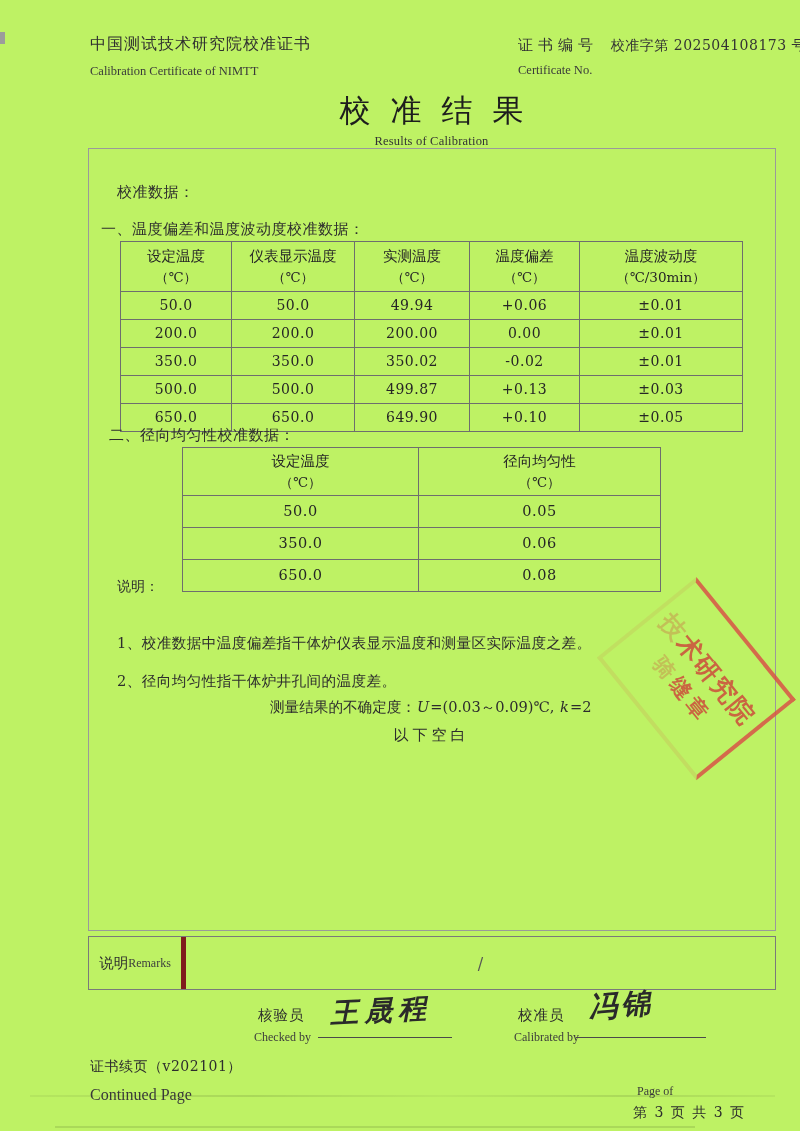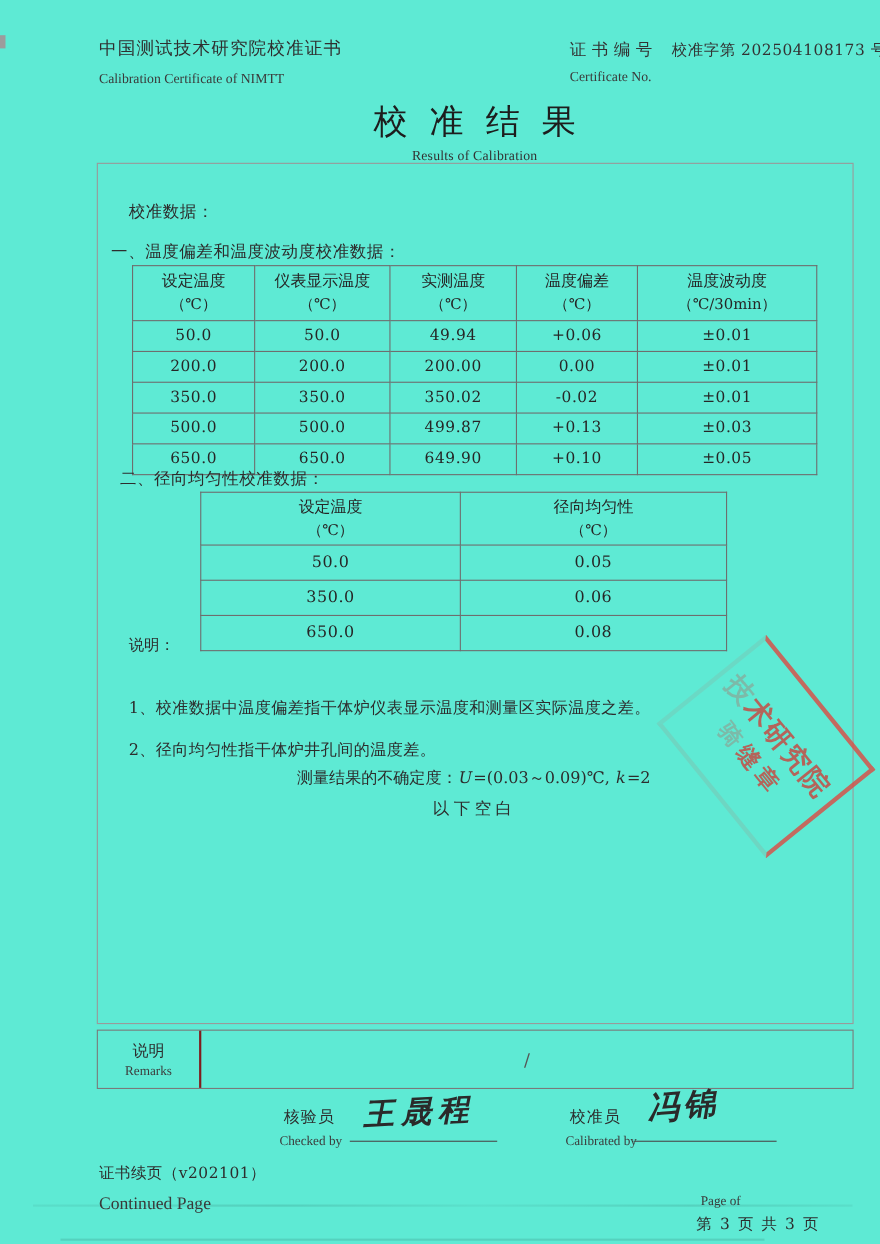--- a/index.html
+++ b/index.html
@@ -1,17 +1,17 @@
 <!DOCTYPE html>
 <html><head>
 <meta charset="utf-8">
 <style>
   html,body{margin:0;padding:0;background:#ffffff;}
   .page{
-    position:relative;width:800px;height:1131px;background:#5eead4;
+    position:relative;width:800px;height:1131px;background:#bef264;
     overflow:hidden;color:#2d2d2d;
     font-family:"DejaVu Serif","Liberation Serif",serif;
   }
   .sans{font-family:Liberation Serif, serif;}
   .abs{position:absolute;}
 
   
   .org{left:90px;top:34px;}
   .org-cn{font-size:16px;letter-spacing:1px;color:#2f2f2f;}
   .org-en{font-size:12.5px;margin-top:9px;color:#3a3a3a;}
@@ -62,21 +62,21 @@
     border-bottom:4px solid rgba(218,78,70,0.12);
     display:flex;flex-direction:column;align-items:center;justify-content:center;
     color:rgba(205,62,55,0.78);
   }
   .stamp-l1{font-size:25px;letter-spacing:2px;font-weight:600;white-space:nowrap;}
   .stamp-l2{font-size:21px;letter-spacing:5px;font-weight:600;margin-top:2px;white-space:nowrap;}
   .faint{opacity:0.35;}
 
   
   .remarks{left:88px;top:936px;width:686px;height:52px;border:1px solid #7a7a7a;display:flex;}
-  .remarks-label{width:92px;border-right:2px solid #7f1d1d;display:flex;flex-direction:column;
+  .remarks-label{width:92px;border-right:5px solid #7f1d1d;display:flex;flex-direction:row;
                  align-items:center;justify-content:center;}
   .remarks-cn{font-size:14.5px;}
   .remarks-en{font-size:12px;color:#3d3d3d;margin-top:1px;}
   .remarks-value{flex:1;display:flex;align-items:center;justify-content:center;
                  font-size:16px;color:#555;}
 
   
   .sig-cn{font-size:14.5px;letter-spacing:1px;}
   .sig-en{font-size:12px;color:#3c3c3c;}
   .sig1-cn{left:258px;top:1006px;}

